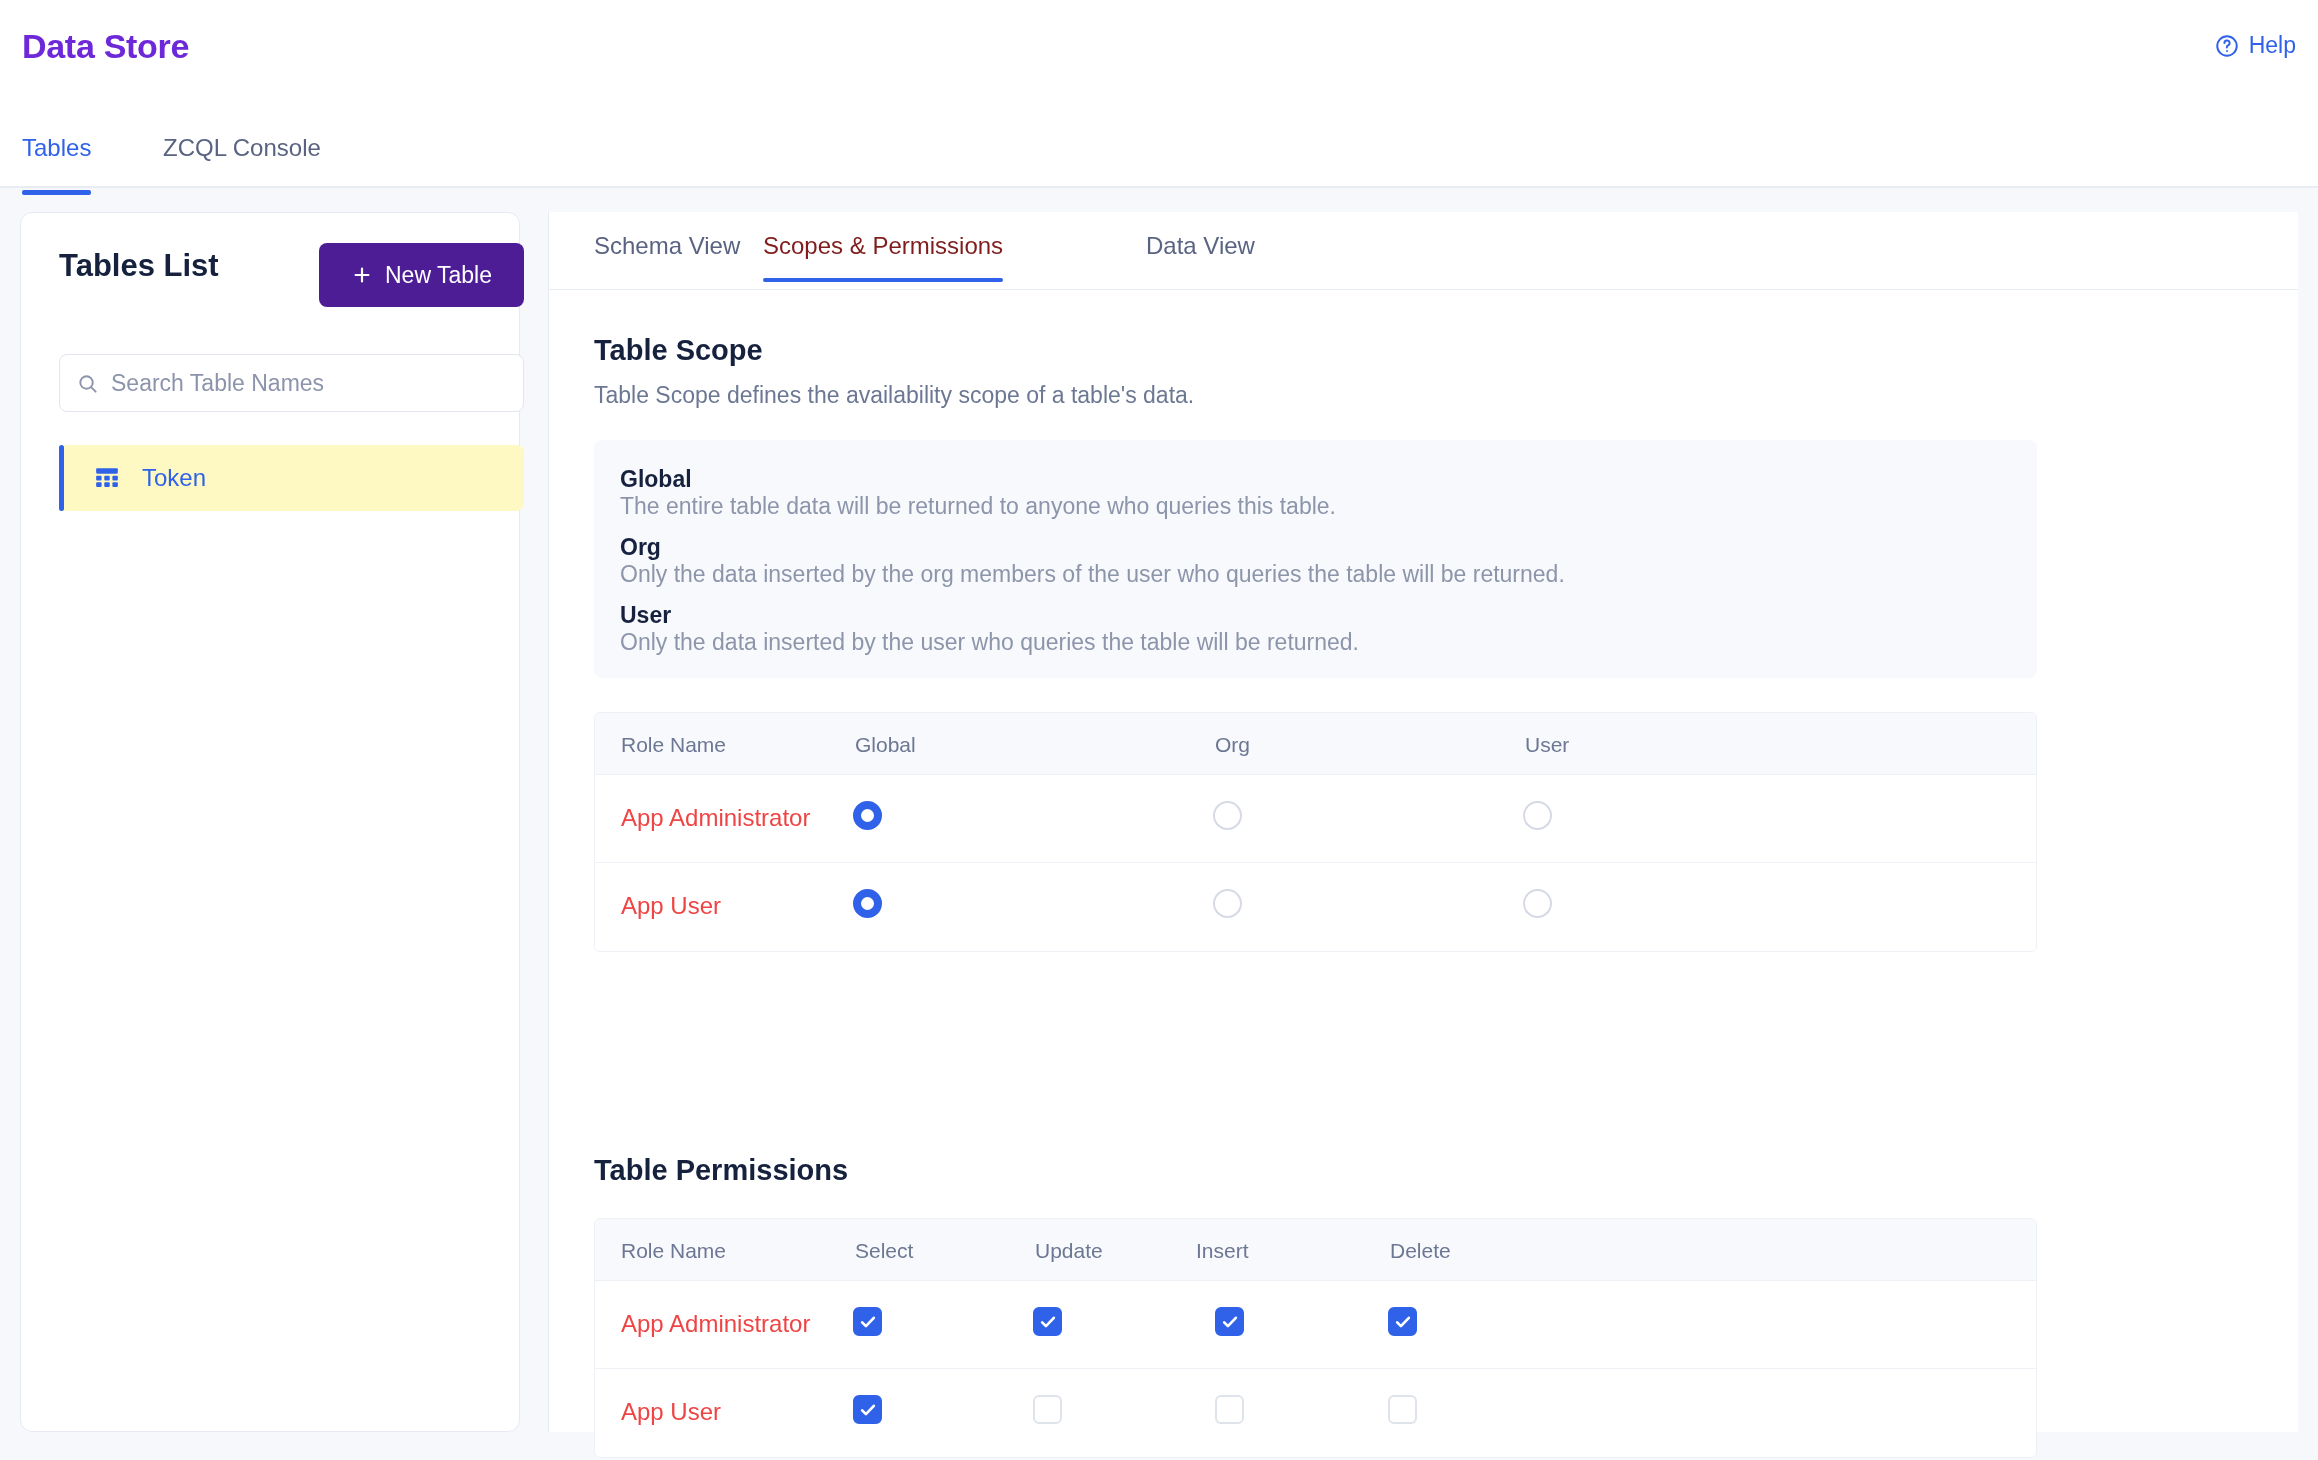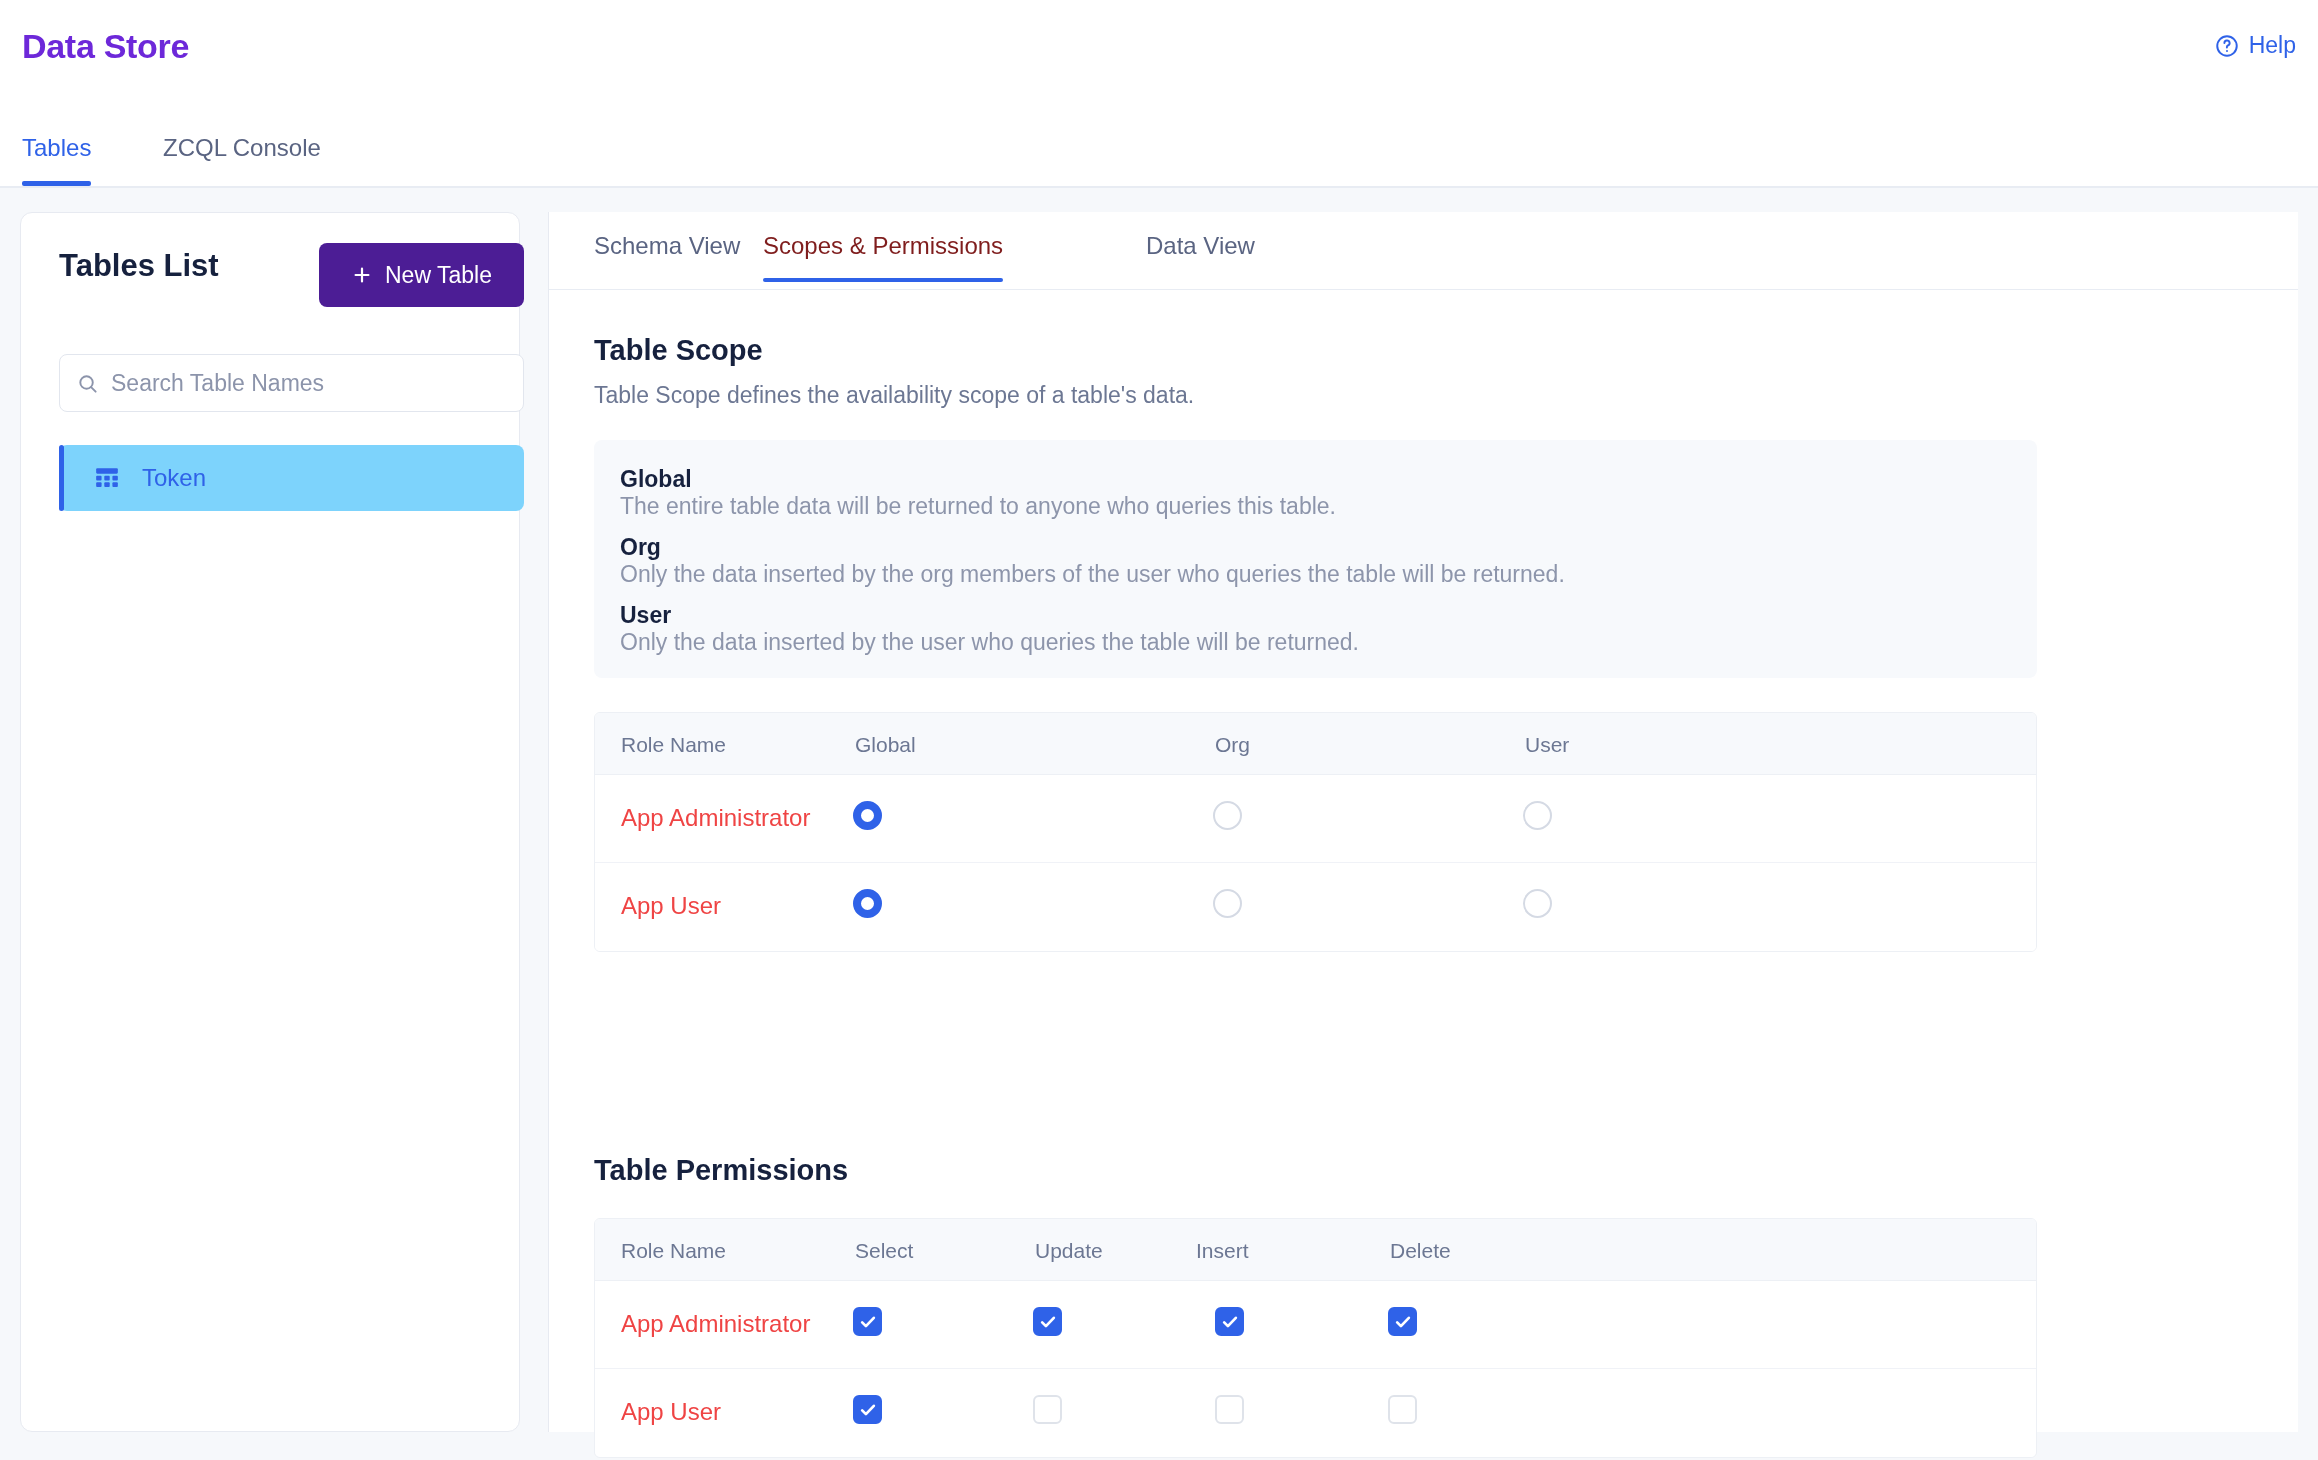--- a/index.html
+++ b/index.html
@@ -27,21 +27,21 @@
   }
   .help-icon{ width:26px; height:26px; display:block; }
 
   
   .primary-tabs{
     position:absolute; left:0; top:110px; width:2318px; height:78px;
     background:#ffffff;
   }
   .ptab{
     position:absolute; top:24px;
-    font-size:24px; color:#5a6482; cursor:pointer; padding-bottom:24px;
+    font-size:24px; color:#5a6482; cursor:pointer; padding-bottom:33px;
   }
   .ptab.active{ color:#2f62e8; }
   .ptab.active::after{
     content:""; position:absolute; left:0; right:0; bottom:0;
     height:5px; background:#2f62e8; border-radius:2px;
   }
   #ptab-0{ left:22px; }
   #ptab-1{ left:163px; }
   .hairline{
     position:absolute; left:0; top:186px; width:2318px; height:2px;
@@ -81,21 +81,21 @@
   .search-icon{ width:23px; height:23px; flex:none; }
   .search-input{
     flex:1; border:none; outline:none; background:transparent;
     font-size:23px; color:#2b3555; font-family:inherit;
   }
   .search-input::placeholder{ color:#8c94ab; }
 
   .table-item{
     position:absolute; left:38px; top:232px;
     width:465px; height:66px;
-    background:#7dd3fc; border-radius:8px;
+    background:#fef9c3; border-radius:8px;
     display:flex; align-items:center; cursor:pointer;
   }
   .table-item .accent{
     position:absolute; left:0; top:0; width:5px; height:100%;
     background:#2f62e8; border-radius:3px;
   }
   .grid-icon{ width:26px; height:26px; margin-left:35px; flex:none; }
   .table-item-label{
     margin-left:22px; font-size:24px; color:#2f62e8;
   }

